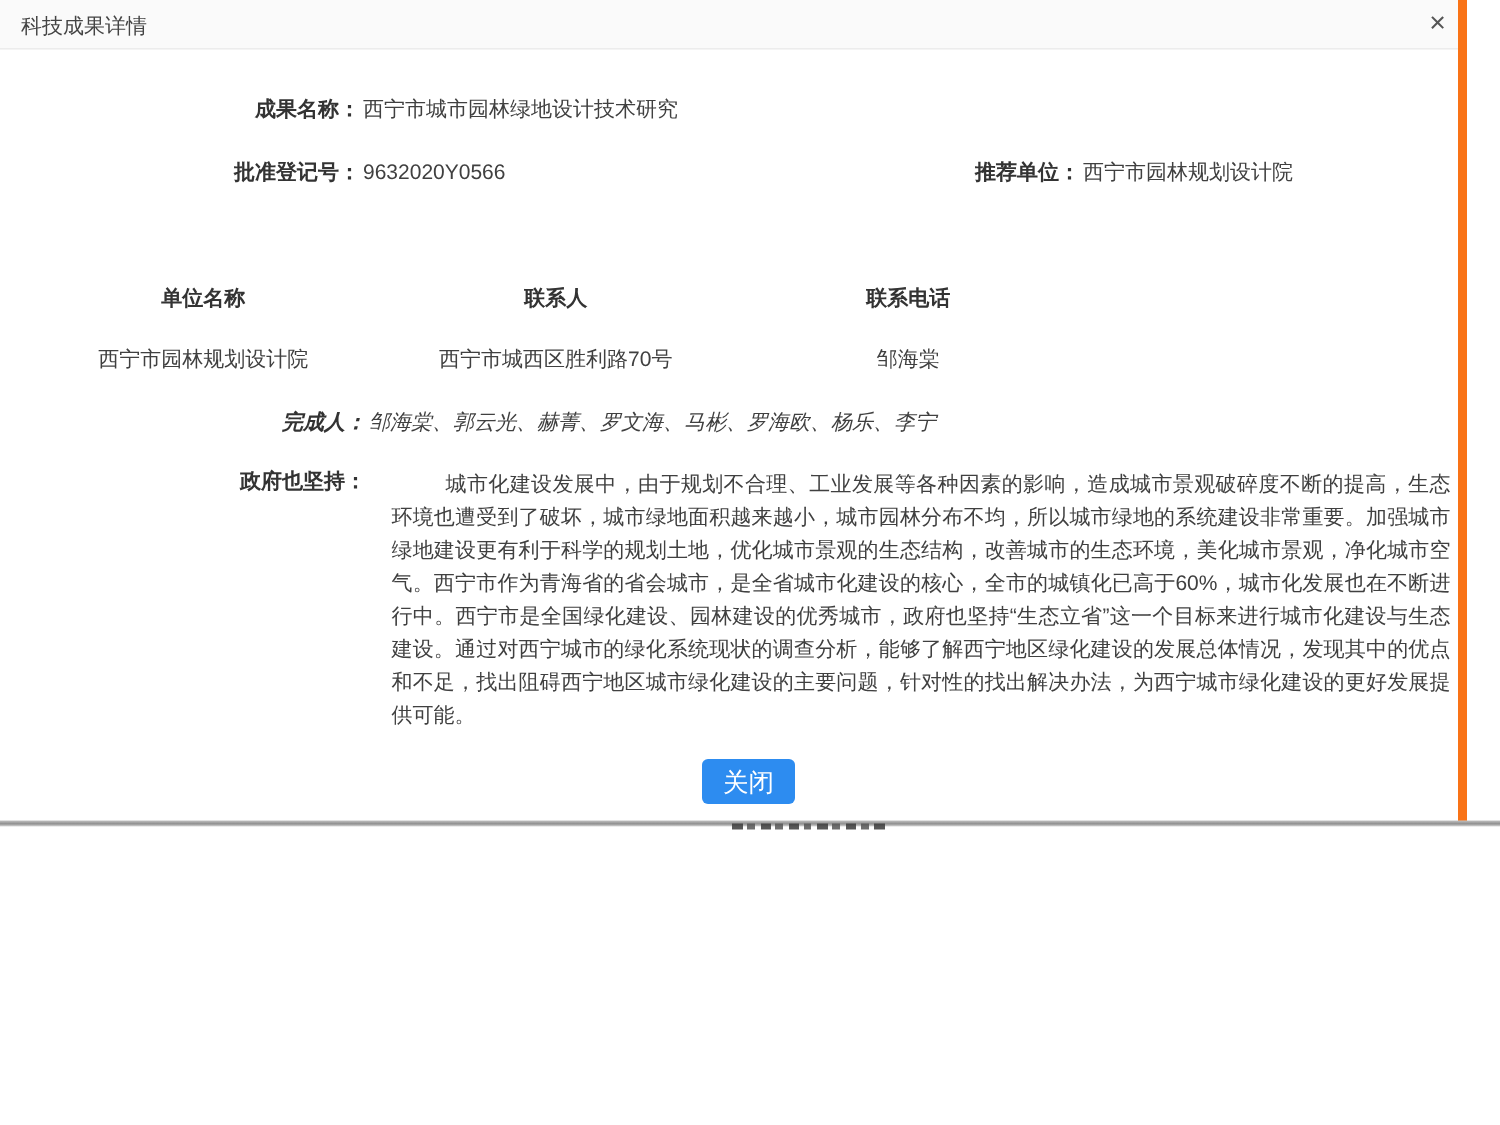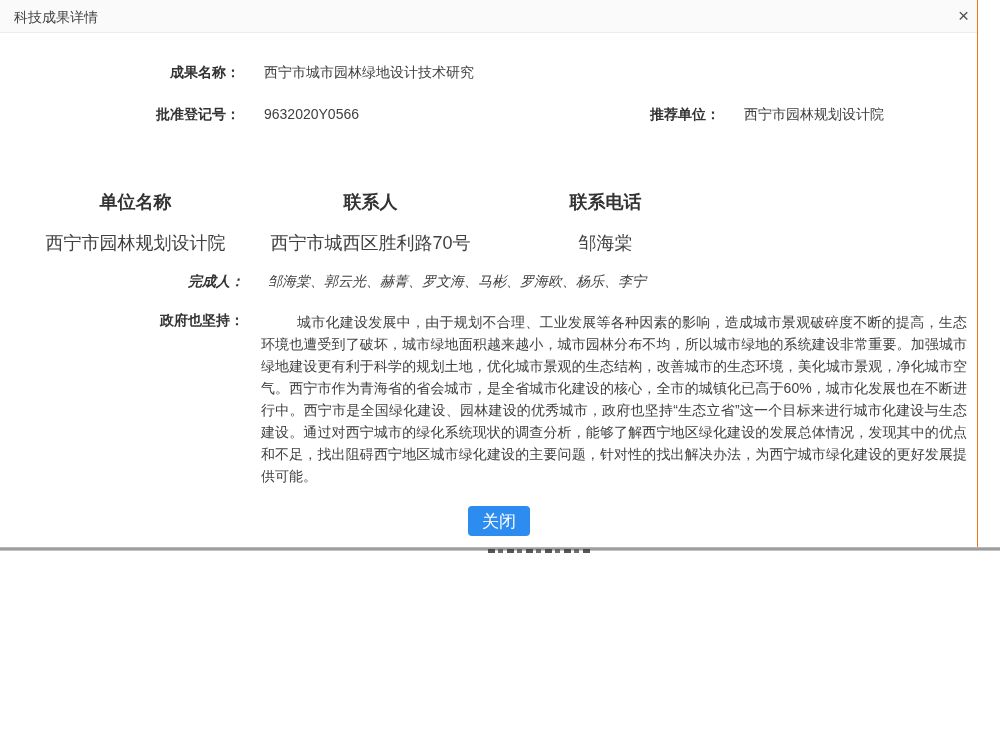--- a/index.html
+++ b/index.html
@@ -15,21 +15,21 @@
     background:#fff;
     overflow: hidden;
   }
   
   .modal {
     position: absolute;
     left: 0; top: 0;
     width: 978px;
     height: 548px;
     background: #fff;
-    border-right: 1px solid #f97316;
+    border-right: 6px solid #f97316;
   }
   .modal-header {
     position: absolute;
     left:0; top:0; right:0;
     height: 33px;
     background: #fafafa;
     border-bottom: 1px solid #ececec;
   }
   .modal-title {
     position: absolute;
@@ -41,40 +41,40 @@
     position: absolute;
     right: 8px; top: 5px;
     font-size: 19px;
     line-height: 22px;
     color: #555;
     cursor: pointer;
     font-weight: 400;
   }
   .field-row { position: absolute; display: flex; font-size: 14px; line-height: 18px; }
   .field-label { font-weight: bold; color:#333; white-space: nowrap; text-align: right; }
-  .field-value { color:#404040; margin-left: 24px; white-space: nowrap; }
+  .field-value { color:#404040; margin-left: 2px; white-space: nowrap; }
 
   .row-name   { top: 63px;  left: 0; }
   .row-name .field-label { width: 240px; }
 
   .row-reg    { top: 105px; left: 0; }
   .row-reg .field-label { width: 240px; }
 
   .row-recommend { top: 105px; left: 650px; }
 
   .section-title {
     position: absolute;
     top: 147px; left: 17px; right: 14px;
     font-size: 14px; font-weight: bold; color:#333;
     padding-bottom: 5px;
     border-bottom: 1px solid #d9d9d9;
   }
   
   .unit-table { position: absolute; left: 18px; width: 940px; display: flex; }
-  .unit-table > div { width: 25%; text-align: center; font-size: 18px; white-space: nowrap; }
+  .unit-table > div { width: 25%; text-align: center; font-size: 14px; white-space: nowrap; }
   .table-head { top: 190px; }
   .table-head > div { font-weight: bold; color:#333; }
   .table-row  { top: 231px; }
   .table-row > div { color:#404040; }
 
   .row-completers { top: 272px; left: 0; font-style: italic; }
   .row-completers .field-label { width: 244px; }
 
   .row-report { top: 311px; left: 0; align-items: flex-start; }
   .row-report .field-label { width: 244px; }

